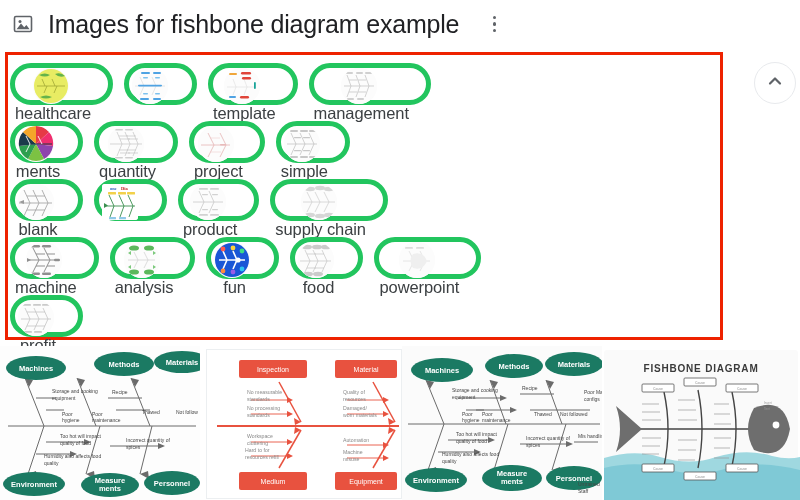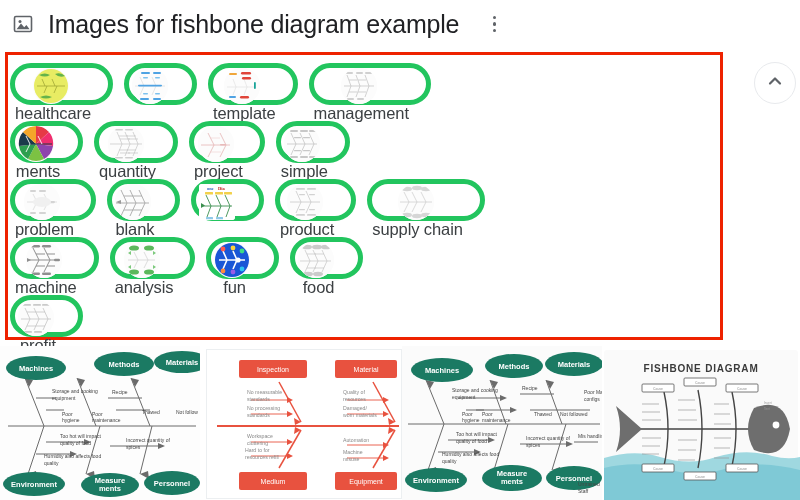--- a/index.html
+++ b/index.html
@@ -285,43 +285,20 @@
             </svg>
           </div>
           <span class="chip-label">simple</span>
         </div>
       </div>
       <div class="chip-row">
         <div class="chip">
           <div class="chip-thumb">
             <svg viewBox="0 0 36 36">
               <rect width="36" height="36" fill="#fcfcfc"></rect>
-              <g stroke="#dcdcdc" stroke-width="0.8" fill="none">
-                <line x1="3" y1="18" x2="33" y2="18"></line>
-                <line x1="13" y1="18" x2="9" y2="10"></line>
-                <line x1="24" y1="18" x2="20" y2="10"></line>
-                <line x1="13" y1="18" x2="9" y2="26"></line>
-                <line x1="24" y1="18" x2="20" y2="26"></line>
-              </g>
-              <g fill="#d4d4d4">
-                <rect x="6" y="6" width="6" height="2" rx="1"></rect>
-                <rect x="15" y="6" width="7" height="2" rx="1"></rect>
-                <rect x="6" y="28" width="6" height="2" rx="1"></rect>
-                <rect x="15" y="28" width="7" height="2" rx="1"></rect>
-                <rect x="25" y="17" width="6" height="2.2" rx="1.1"></rect>
-              </g>
-              <ellipse cx="18" cy="18" rx="9" ry="5" fill="#f0f0f0"></ellipse>
-            </svg>
-          </div>
-          <span class="chip-label">problem</span>
-        </div>
-        <div class="chip">
-          <div class="chip-thumb">
-            <svg viewBox="0 0 36 36">
-              <rect width="36" height="36" fill="#fcfcfc"></rect>
               <g stroke="#a8a8a8" stroke-width="0.9" fill="none">
                 <line x1="1" y1="19" x2="34" y2="19"></line>
                 <line x1="12" y1="19" x2="6" y2="6"></line>
                 <line x1="21" y1="19" x2="15" y2="6"></line>
                 <line x1="30" y1="19" x2="24" y2="6"></line>
                 <line x1="12" y1="19" x2="6" y2="32"></line>
                 <line x1="21" y1="19" x2="15" y2="32"></line>
                 <line x1="30" y1="19" x2="24" y2="32"></line>
                 <line x1="9" y1="12" x2="18" y2="12"></line>
                 <line x1="18" y1="12" x2="27" y2="12"></line>
@@ -511,20 +488,40 @@
               <g fill="#cbcbcb">
                 <ellipse cx="9" cy="5" rx="5" ry="2.3"></ellipse>
                 <ellipse cx="19" cy="5" rx="5" ry="2.3"></ellipse>
                 <ellipse cx="28" cy="5" rx="5" ry="2.3"></ellipse>
                 <ellipse cx="10" cy="32" rx="5" ry="2.3"></ellipse>
                 <ellipse cx="20" cy="32" rx="5" ry="2.3"></ellipse>
               </g>
             </svg>
           </div>
           <span class="chip-label">food</span>
+        </div>
+        <div class="chip">
+          <div class="chip-thumb">
+            <svg viewBox="0 0 36 36">
+              <rect width="36" height="36" fill="#fcfcfc"></rect>
+              <g stroke="#dfdfdf" stroke-width="0.8" fill="none">
+                <line x1="4" y1="19" x2="31" y2="19"></line>
+                <line x1="15" y1="19" x2="10" y2="9"></line>
+                <line x1="26" y1="19" x2="21" y2="9"></line>
+                <line x1="15" y1="19" x2="10" y2="29"></line>
+                <line x1="26" y1="19" x2="21" y2="29"></line>
+              </g>
+              <g fill="#dcdcdc">
+                <rect x="6" y="5" width="8" height="1.8" rx="0.9"></rect>
+                <rect x="17" y="5" width="8" height="1.8" rx="0.9"></rect>
+              </g>
+              <path d="M14 12 q10 -3 14 7 q-4 10 -14 7 q-5 -7 0 -14 Z" fill="#efefef"></path>
+            </svg>
+          </div>
+          <span class="chip-label">powerpoint</span>
         </div>
       </div>
       <div class="chip-row">
         <div class="chip">
           <div class="chip-thumb">
             <svg viewBox="0 0 36 36">
               <rect width="36" height="36" fill="#fcfcfc"></rect>
               <g stroke="#c2c2c2" stroke-width="0.75" fill="none">
                 <line x1="3" y1="19" x2="33" y2="19"></line>
                 <line x1="12" y1="19" x2="7" y2="8"></line>

